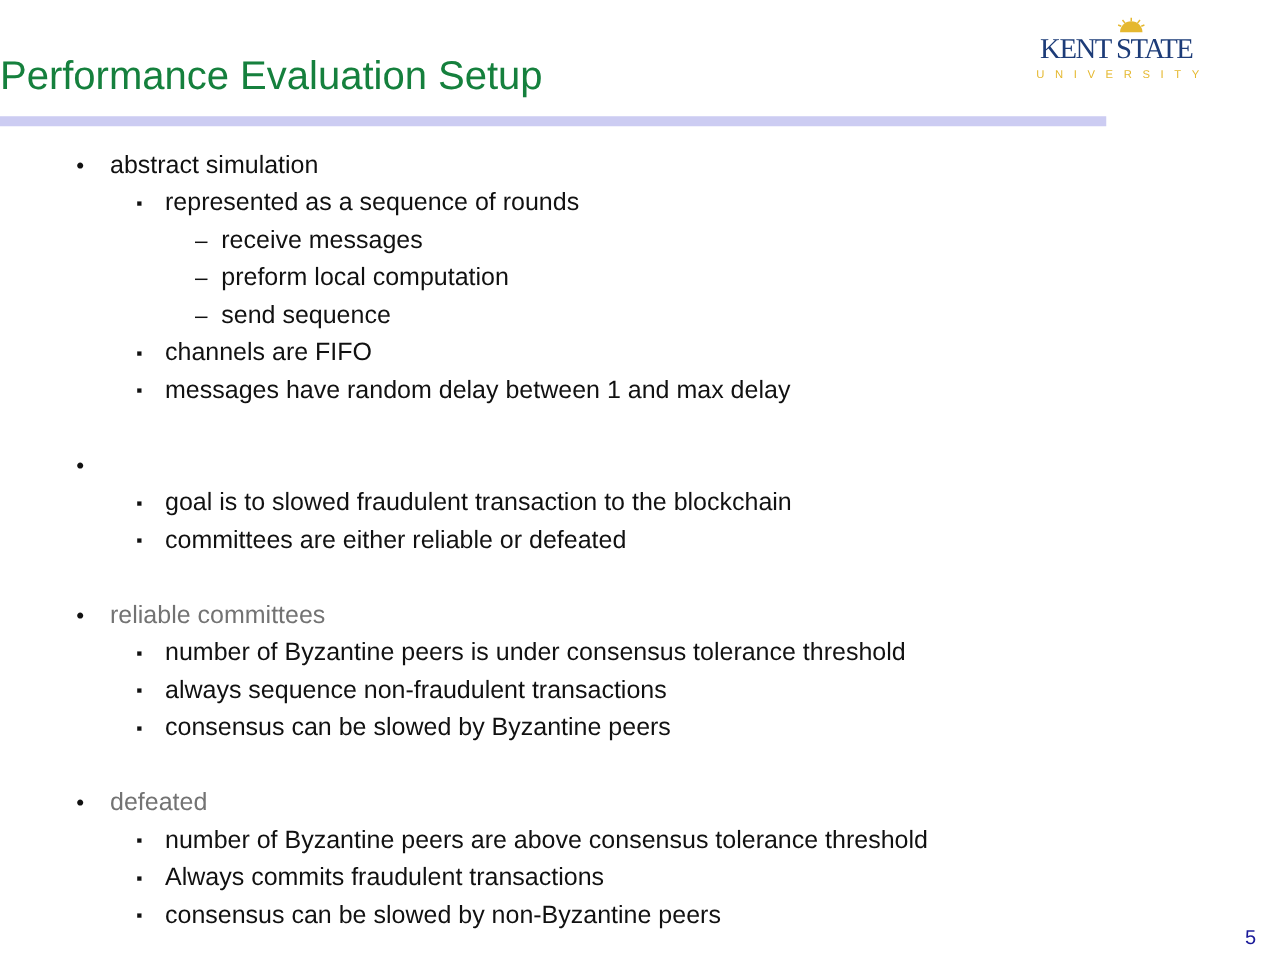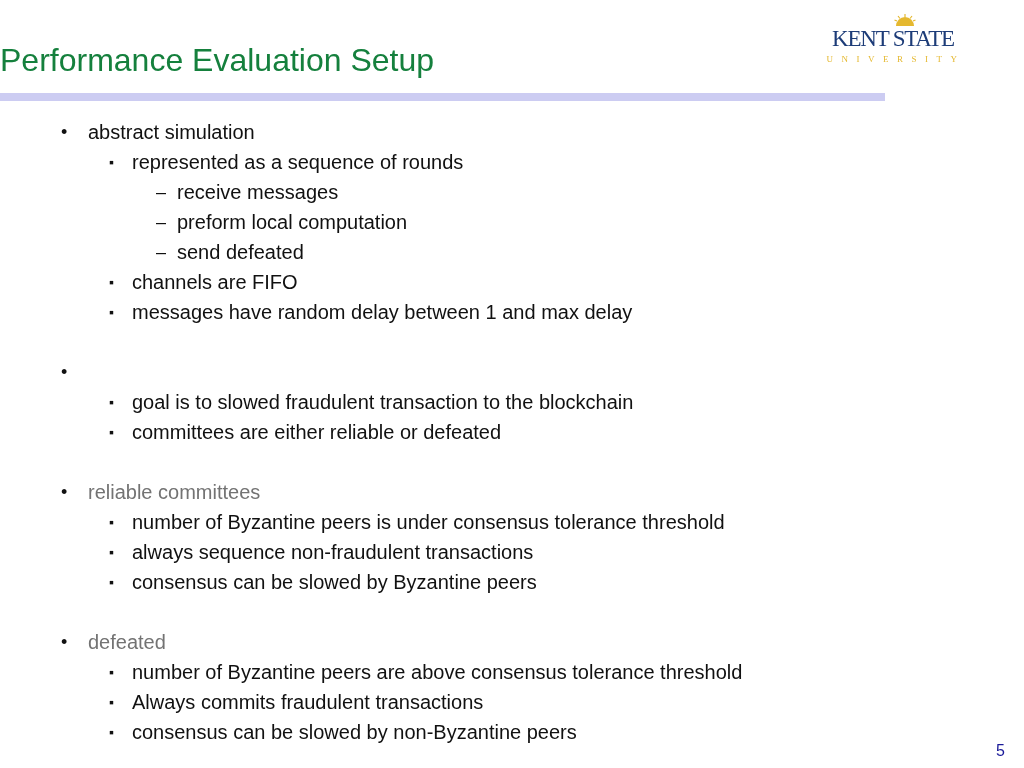--- a/index.html
+++ b/index.html
@@ -22,22 +22,22 @@
   }
   .logo .sun {
     position: absolute; left: 76px; top: 0; width: 22px; height: 12px;
   }
   .logo .wordmark {
     position: absolute; left: 0; top: 10px; width: 150px;
     font-family: "Liberation Serif", serif; font-size: 23px; letter-spacing: -1.2px;
     color: #1d3c78; line-height: 30px; text-align: center;
   }
   .logo .sub {
-    position: absolute; left: 0; top: 39px; width: 150px; text-align: center;
-    font-family: Liberation Serif, serif; font-size: 9px; letter-spacing: 8.5px;
+    position: absolute; left: 0; top: 39px; width: 150px; text-align: right;
+    font-family: Liberation Sans, sans-serif; font-size: 9px; letter-spacing: 8.5px;
     color: #e5b82f; line-height: 12px; padding-left: 6px; box-sizing: border-box;
   }
   .content { position: absolute; left: 0; top: 117px; width: 1024px; }
   .line {
     position: absolute; font-size: 20px; line-height: 30px; color: #111111;
     white-space: nowrap;
   }
   .line .marker { position: absolute; top: 0; }
   .lvl1 .marker { left: -27px; font-size: 18px; }
   .lvl2 .marker { left: -23px; font-size: 14px; }
@@ -85,21 +85,21 @@
     <div class="line lvl3" style="top:60px">
       <span class="marker">–</span>
       <span>receive messages</span>
     </div>
     <div class="line lvl3" style="top:90px">
       <span class="marker">–</span>
       <span>preform local computation</span>
     </div>
     <div class="line lvl3" style="top:120px">
       <span class="marker">–</span>
-      <span>send defeated</span>
+      <span>send sequence</span>
     </div>
     <div class="line lvl2" style="top:150px">
       <span class="marker">▪</span>
       <span>channels are FIFO</span>
     </div>
     <div class="line lvl2" style="top:180px">
       <span class="marker">▪</span>
       <span>messages have random delay between 1 and max delay</span>
     </div>
 

